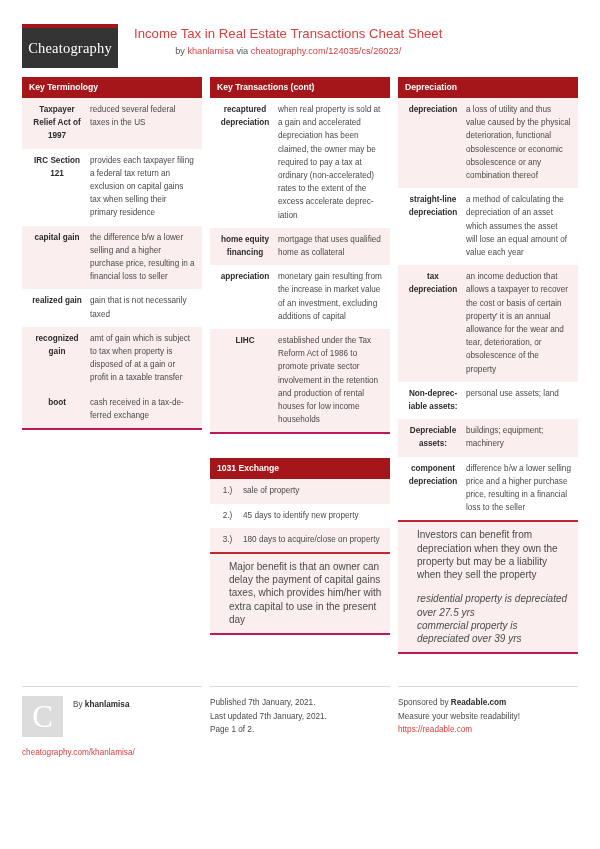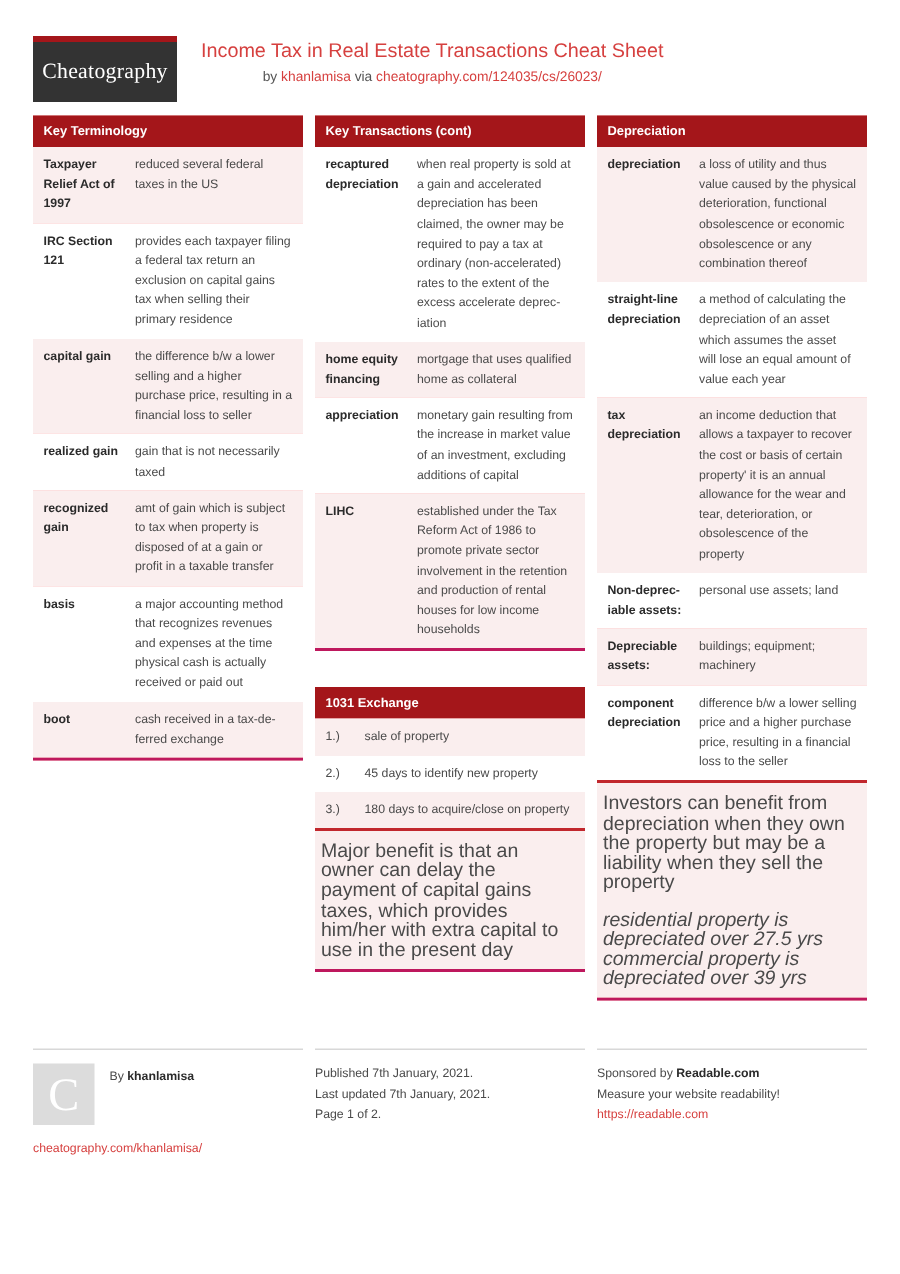--- a/index.html
+++ b/index.html
@@ -106,41 +106,42 @@
   }
   .row.alt { background: #faeeee; }
   .row .term {
     width: 61px;
     flex: none;
     font-weight: bold;
     font-size: 8.2px;
     line-height: 13.2px;
     color: #2b2b2b;
     padding-right: 5px;
+    text-align: center;
   }
   .row .def {
     flex: 1 1 auto;
     font-size: 8.2px;
     line-height: 13.2px;
     color: #4a4a4a;
   }
 
   
   .row.listrow .term {
     width: 26px;
     font-weight: normal;
     color: #4a4a4a;
   }
   .row.listrow .def { color: #4a4a4a; }
 
   
   .row.note {
     display: block;
-    padding: 6px 7px 7px 4px;
-    font-size: 13px;
+    padding: 6px 7px 7px 19px;
+    font-size: 10px;
     line-height: 13.2px;
     color: #4a4a4a;
   }
   .note .spacer { height: 11px; }
   .note .ital {
     font-style: italic;
   }
   .note-divider {
     border-top: 2px solid #c1272d;
   }
@@ -222,24 +223,20 @@
             <div class="def">the difference b/w a lower selling and a higher purchase price, resulting in a financial loss to seller</div>
           </div>
           <div class="row">
             <div class="term">realized gain</div>
             <div class="def">gain that is not necessarily taxed</div>
           </div>
           <div class="row alt">
             <div class="term">recognized gain</div>
             <div class="def">amt of gain which is subject to tax when property is disposed of at a gain or profit in a taxable transfer</div>
           </div>
-          <div class="row">
-            <div class="term">basis</div>
-            <div class="def">a major accounting method that recognizes revenues and expenses at the time physical cash is actually received or paid out</div>
-          </div>
           <div class="row alt">
             <div class="term">boot</div>
             <div class="def">cash received in a tax-de­ferred exchange</div>
           </div>
         </div>
       </div>
     </div>
 
     <div class="col">
       <div class="card">

